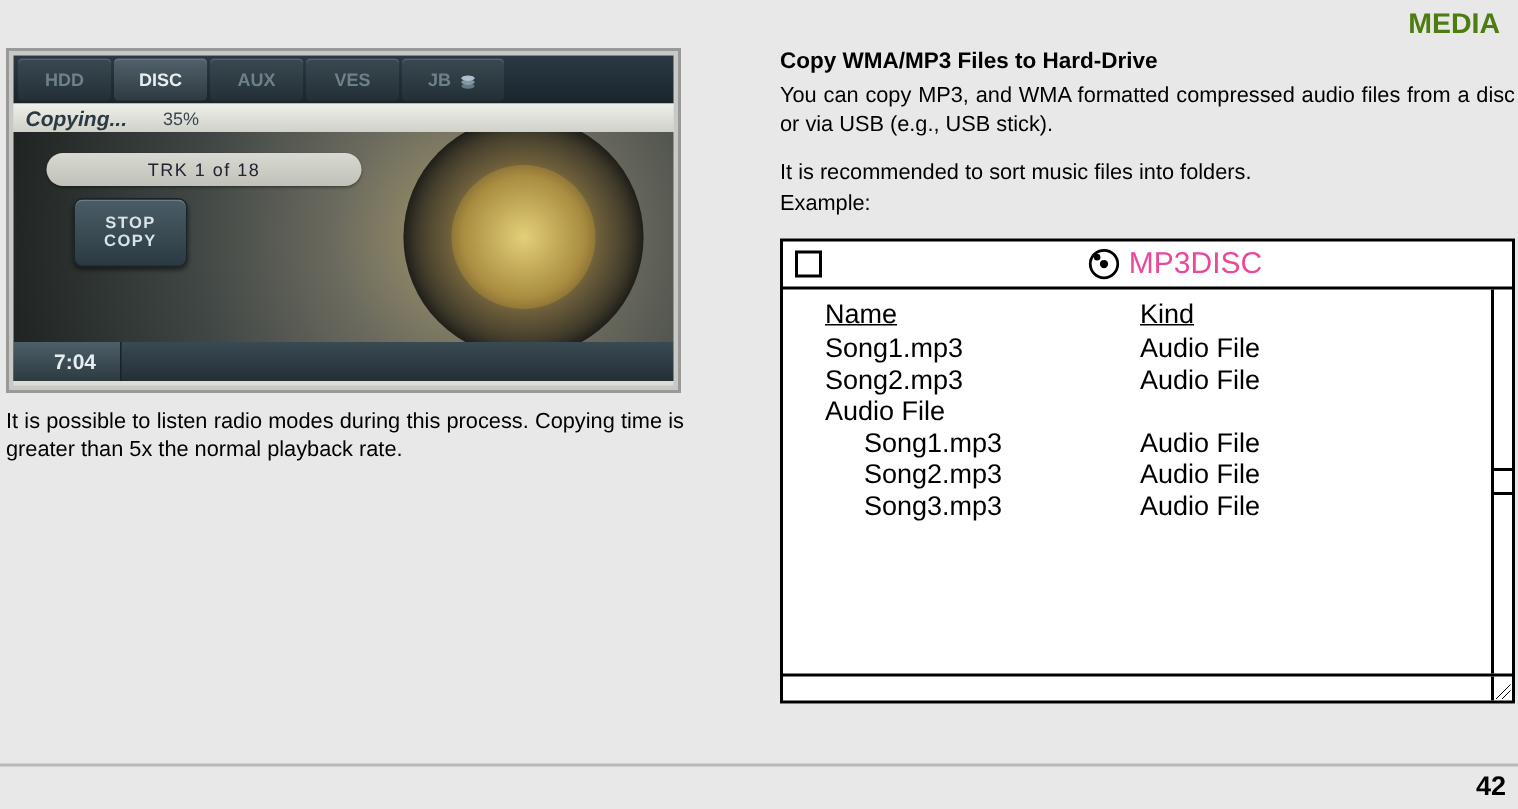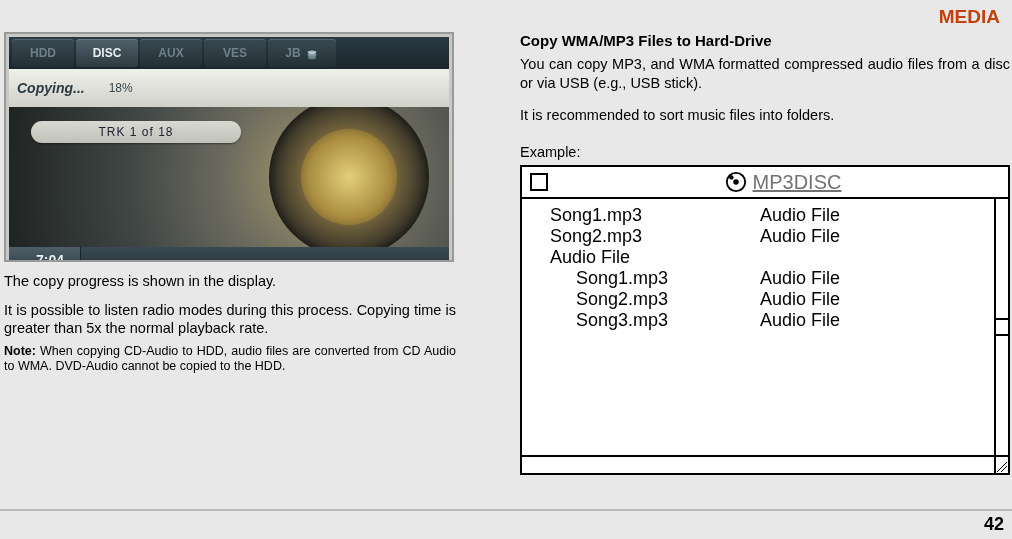--- a/index.html
+++ b/index.html
@@ -16,21 +16,21 @@
     height: 539px;
     background: #e8e8e8;
     position: relative;
   }
   .header-title {
     position: absolute;
     top: 6px;
     right: 12px;
     font-weight: bold;
     font-size: 19px;
-    color: #c2410c;
+    color: #4d7c0f;
   }
   .content {
     display: flex;
     padding: 32px 0 0 0;
     gap: 28px;
   }
   .left-col {
     width: 496px;
     padding-left: 4px;
   }
@@ -76,21 +76,21 @@
   }
   .tab.active {
     background: linear-gradient(#52616a,#2e3a41);
     color: #e6eef2;
   }
   .tab.jb { width: 68px; gap:4px; }
   .jb-icon {
     width: 14px; height: 14px; display:inline-block;
   }
   .status-row {
-    height: 38px;
+    height: 19px;
     background: linear-gradient(#eef0ea,#d0d1c9);
     display: flex;
     align-items: center;
     padding: 0 8px;
     gap: 24px;
     font-size: 14px;
     color: #2b3a42;
     font-style: italic;
     font-weight: bold;
   }
@@ -183,21 +183,21 @@
     font-family: Arial, sans-serif;
   }
   .list-titlebar {
     height: 32px;
     border-bottom: 2px solid #000;
     display:flex; align-items:center;
     gap: 10px;
     padding-left: 8px;
   }
   .sq { width:18px; height:18px; border:2px solid #000; }
-  .spacer-title { flex:1; display:flex; justify-content:center; align-items:center; gap:6px; font-size:20px; color:#737373;text-decoration:underline;}
+  .spacer-title { flex:1; display:flex; justify-content:center; align-items:center; gap:6px; font-size:20px; color:#ec4899;}
   .disc-icon { width:22px; height:22px; }
   .list-body {
     display:flex;
     height: 256px;
   }
   .list-main { flex:1; padding: 6px 10px 10px 28px; font-size: 18px; color:#000;}
   .list-scroll { width: 14px; border-left:2px solid #000; display:flex; flex-direction:column; }
   .scroll-seg { flex:1; }
   .scroll-mark { border-top:2px solid #000; border-bottom:2px solid #000; height:18px;}
   .hdr-row { display:flex; text-decoration: underline; margin-bottom:2px;}
@@ -254,61 +254,65 @@
                 <svg viewBox="0 0 16 16">
                     <ellipse cx="8" cy="13" rx="5" ry="2" fill="#8aa" opacity="0.6"></ellipse>
                     <ellipse cx="8" cy="10" rx="5" ry="2" fill="#abc" opacity="0.7"></ellipse>
                     <ellipse cx="8" cy="7" rx="5" ry="2" fill="#cde" opacity="0.8"></ellipse>
                   </svg>
               </span>
             </div>
           </div>
           <div class="status-row">
             <span>Copying...</span>
-            <span class="pct">18%</span>
+            <span class="pct">35%</span>
           </div>
           <div class="main-area">
             <div class="wheel"></div>
             <div class="trk-bar">TRK  1 of 18</div>
+            <div class="stop-btn">
+              <span>STOP</span>
+              <span>COPY</span>
+            </div>
           </div>
           <div class="bottom-row">
             <div class="clock">7:04</div>
           </div>
         </div>
       </div>
 
-      <p class="para">The copy progress is shown in the display.</p>
       <p class="para">It is possible to listen radio modes during this process. Copying time is greater than 5x the normal playback rate.</p>
-      <p class="para-note">
-        <b>Note:</b><span> When copying CD-Audio to HDD, audio files are converted from CD Audio to WMA. DVD-Audio cannot be copied to the HDD.</span>
-      </p>
     </div>
 
     <div class="right-col">
       <div class="rc-heading">Copy WMA/MP3 Files to Hard-Drive</div>
       <p class="rc-text">You can copy MP3, and WMA formatted compressed audio files from a disc or via USB (e.g., USB stick).</p>
-      <p class="rc-text" style="margin-bottom:18px;">It is recommended to sort music files into folders.</p>
-      <p class="rc-text" style="margin-bottom:4px;">Example:</p>
+      <p class="rc-text" style="margin-bottom:2px;">It is recommended to sort music files into folders.</p>
+      <p class="rc-text" style="margin-bottom:14px;">Example:</p>
 
       <div class="list-box">
         <div class="list-titlebar">
           <div class="sq"></div>
           <div class="spacer-title">
             <span class="disc-icon">
               <svg viewBox="0 0 24 24">
                   <circle cx="12" cy="12" r="10" fill="none" stroke="#000" stroke-width="2"></circle>
                   <circle cx="12" cy="12" r="3" fill="#000"></circle>
                   <circle cx="7" cy="7" r="2.4" fill="#000"></circle>
                 </svg>
             </span>
             <span>MP3DISC</span>
           </div>
         </div>
         <div class="list-body">
           <div class="list-main">
+            <div class="hdr-row">
+              <div class="col-name">Name</div>
+              <div class="col-kind">Kind</div>
+            </div>
             <div class="row-song">
               <div class="col-name">Song1.mp3</div>
               <div class="col-kind">Audio File</div>
             </div>
             <div class="row-song">
               <div class="col-name">Song2.mp3</div>
               <div class="col-kind">Audio File</div>
             </div>
             <div class="row-song">
               <div class="col-kind">Audio File</div>

